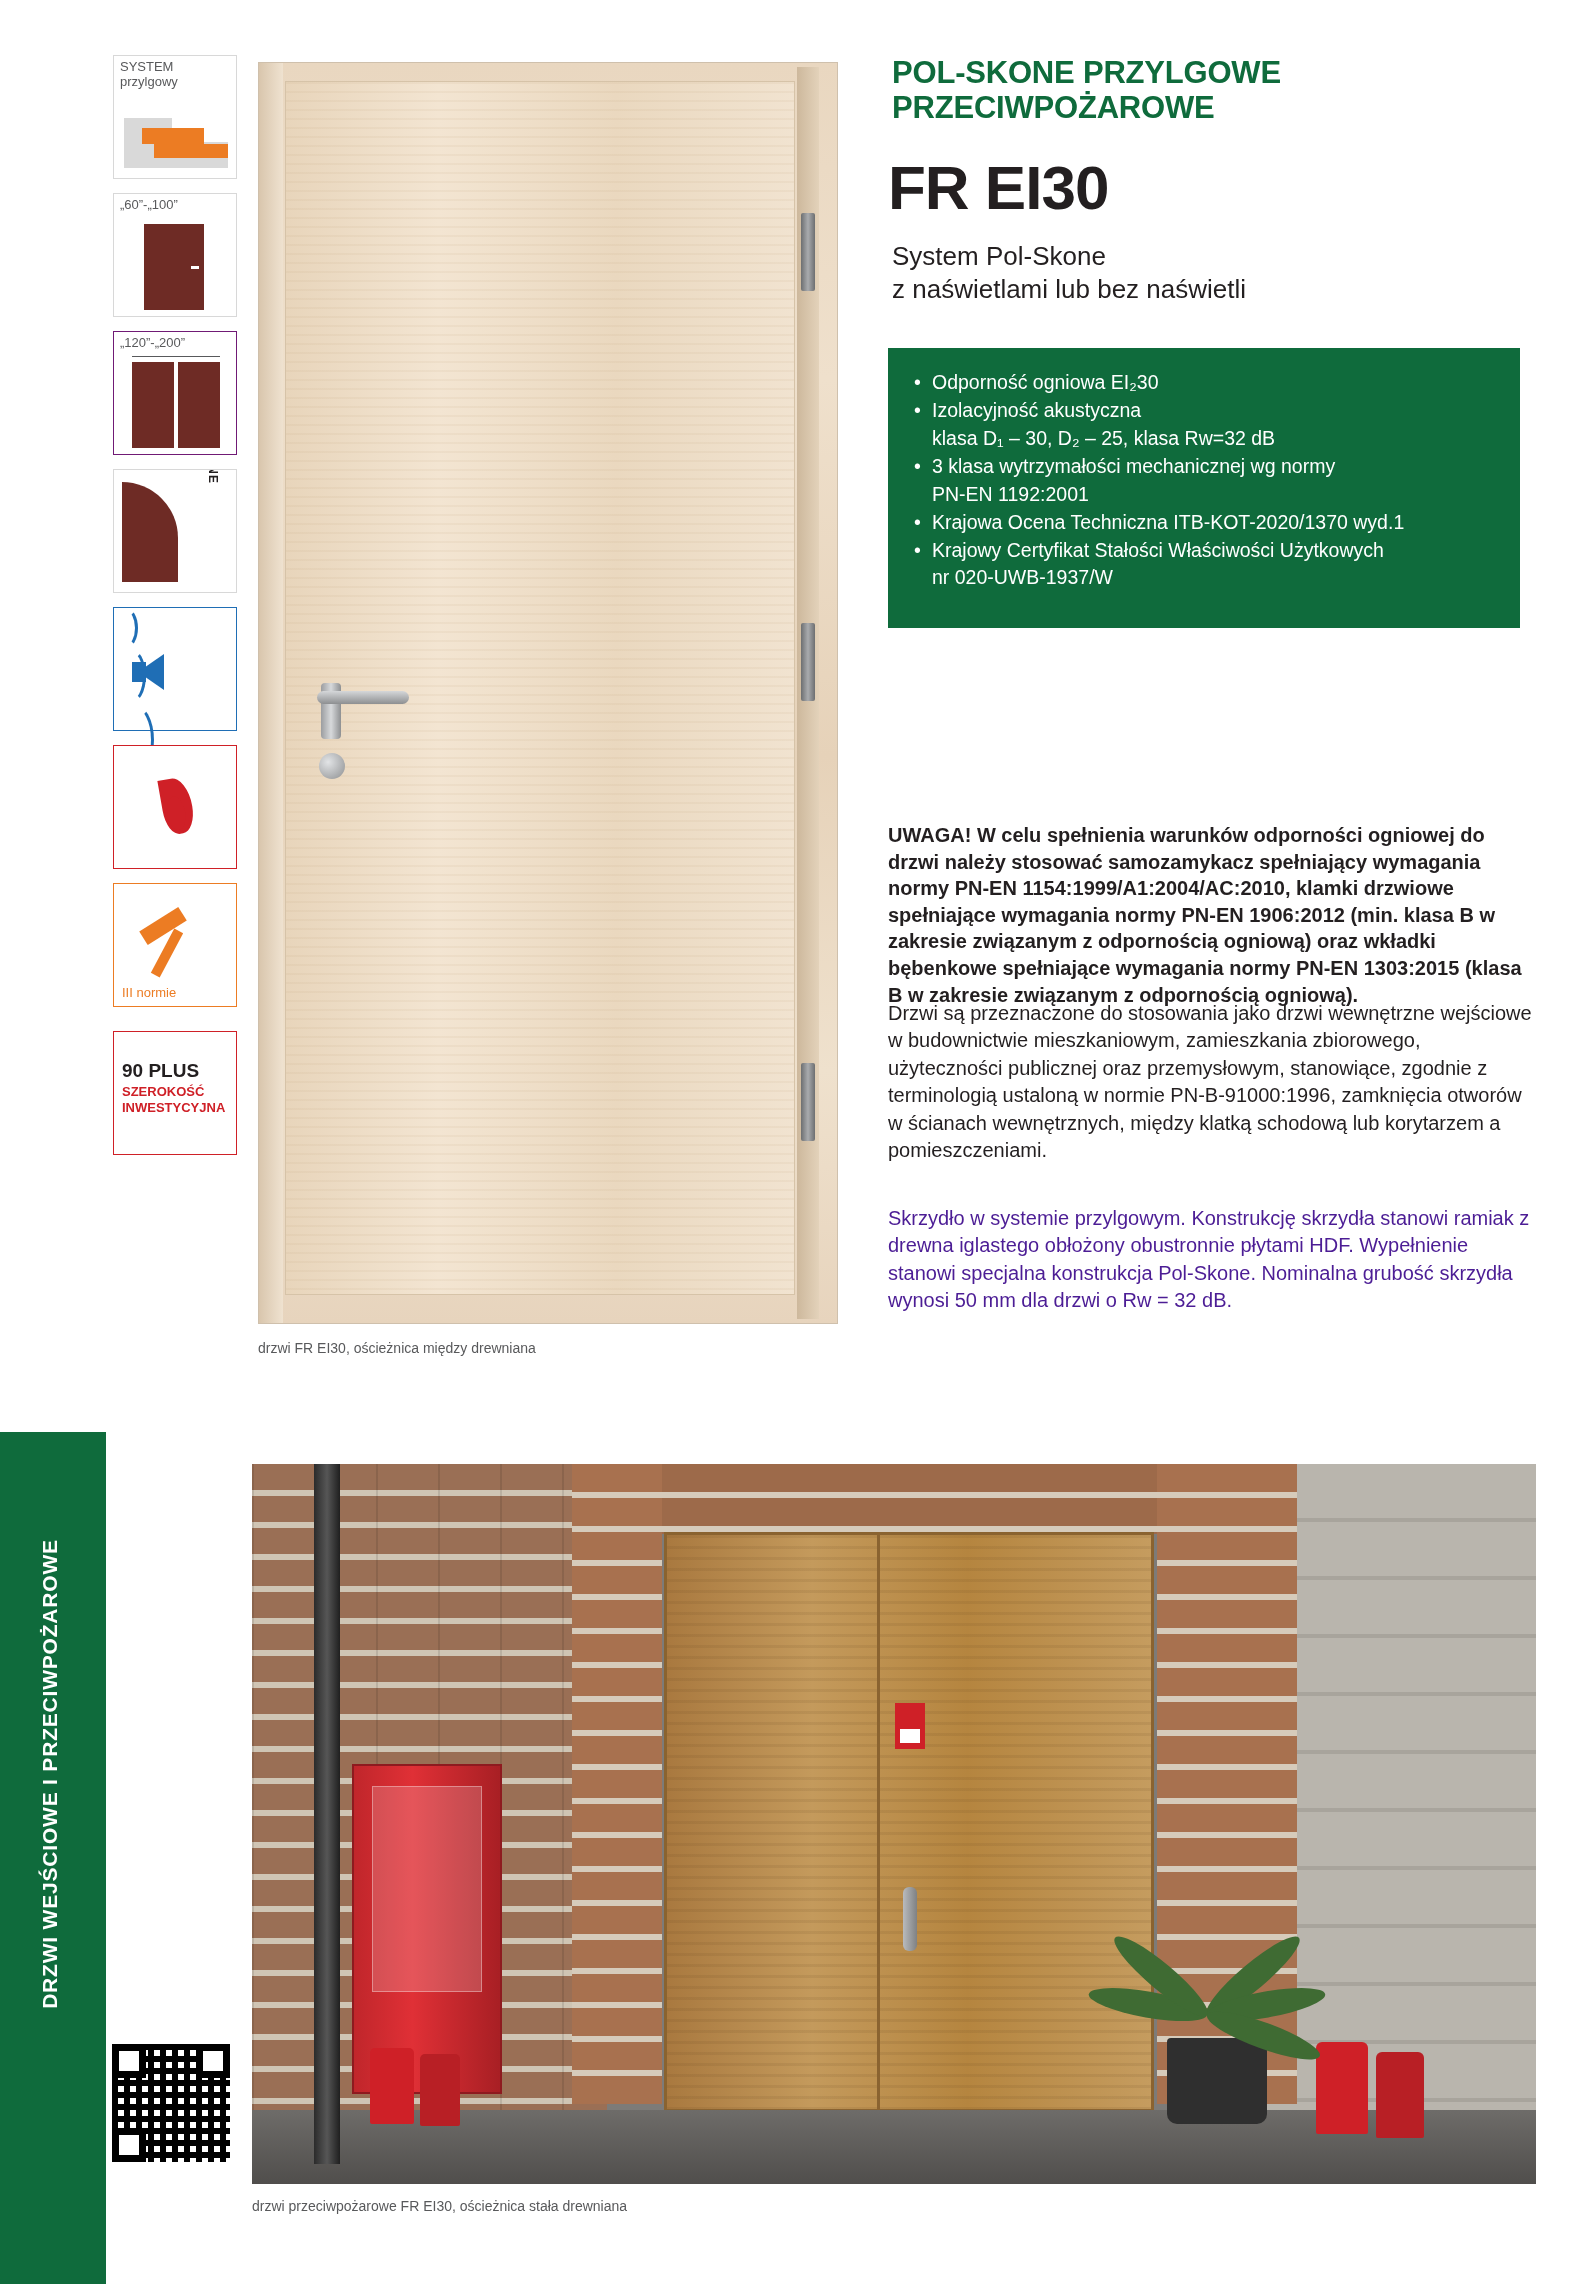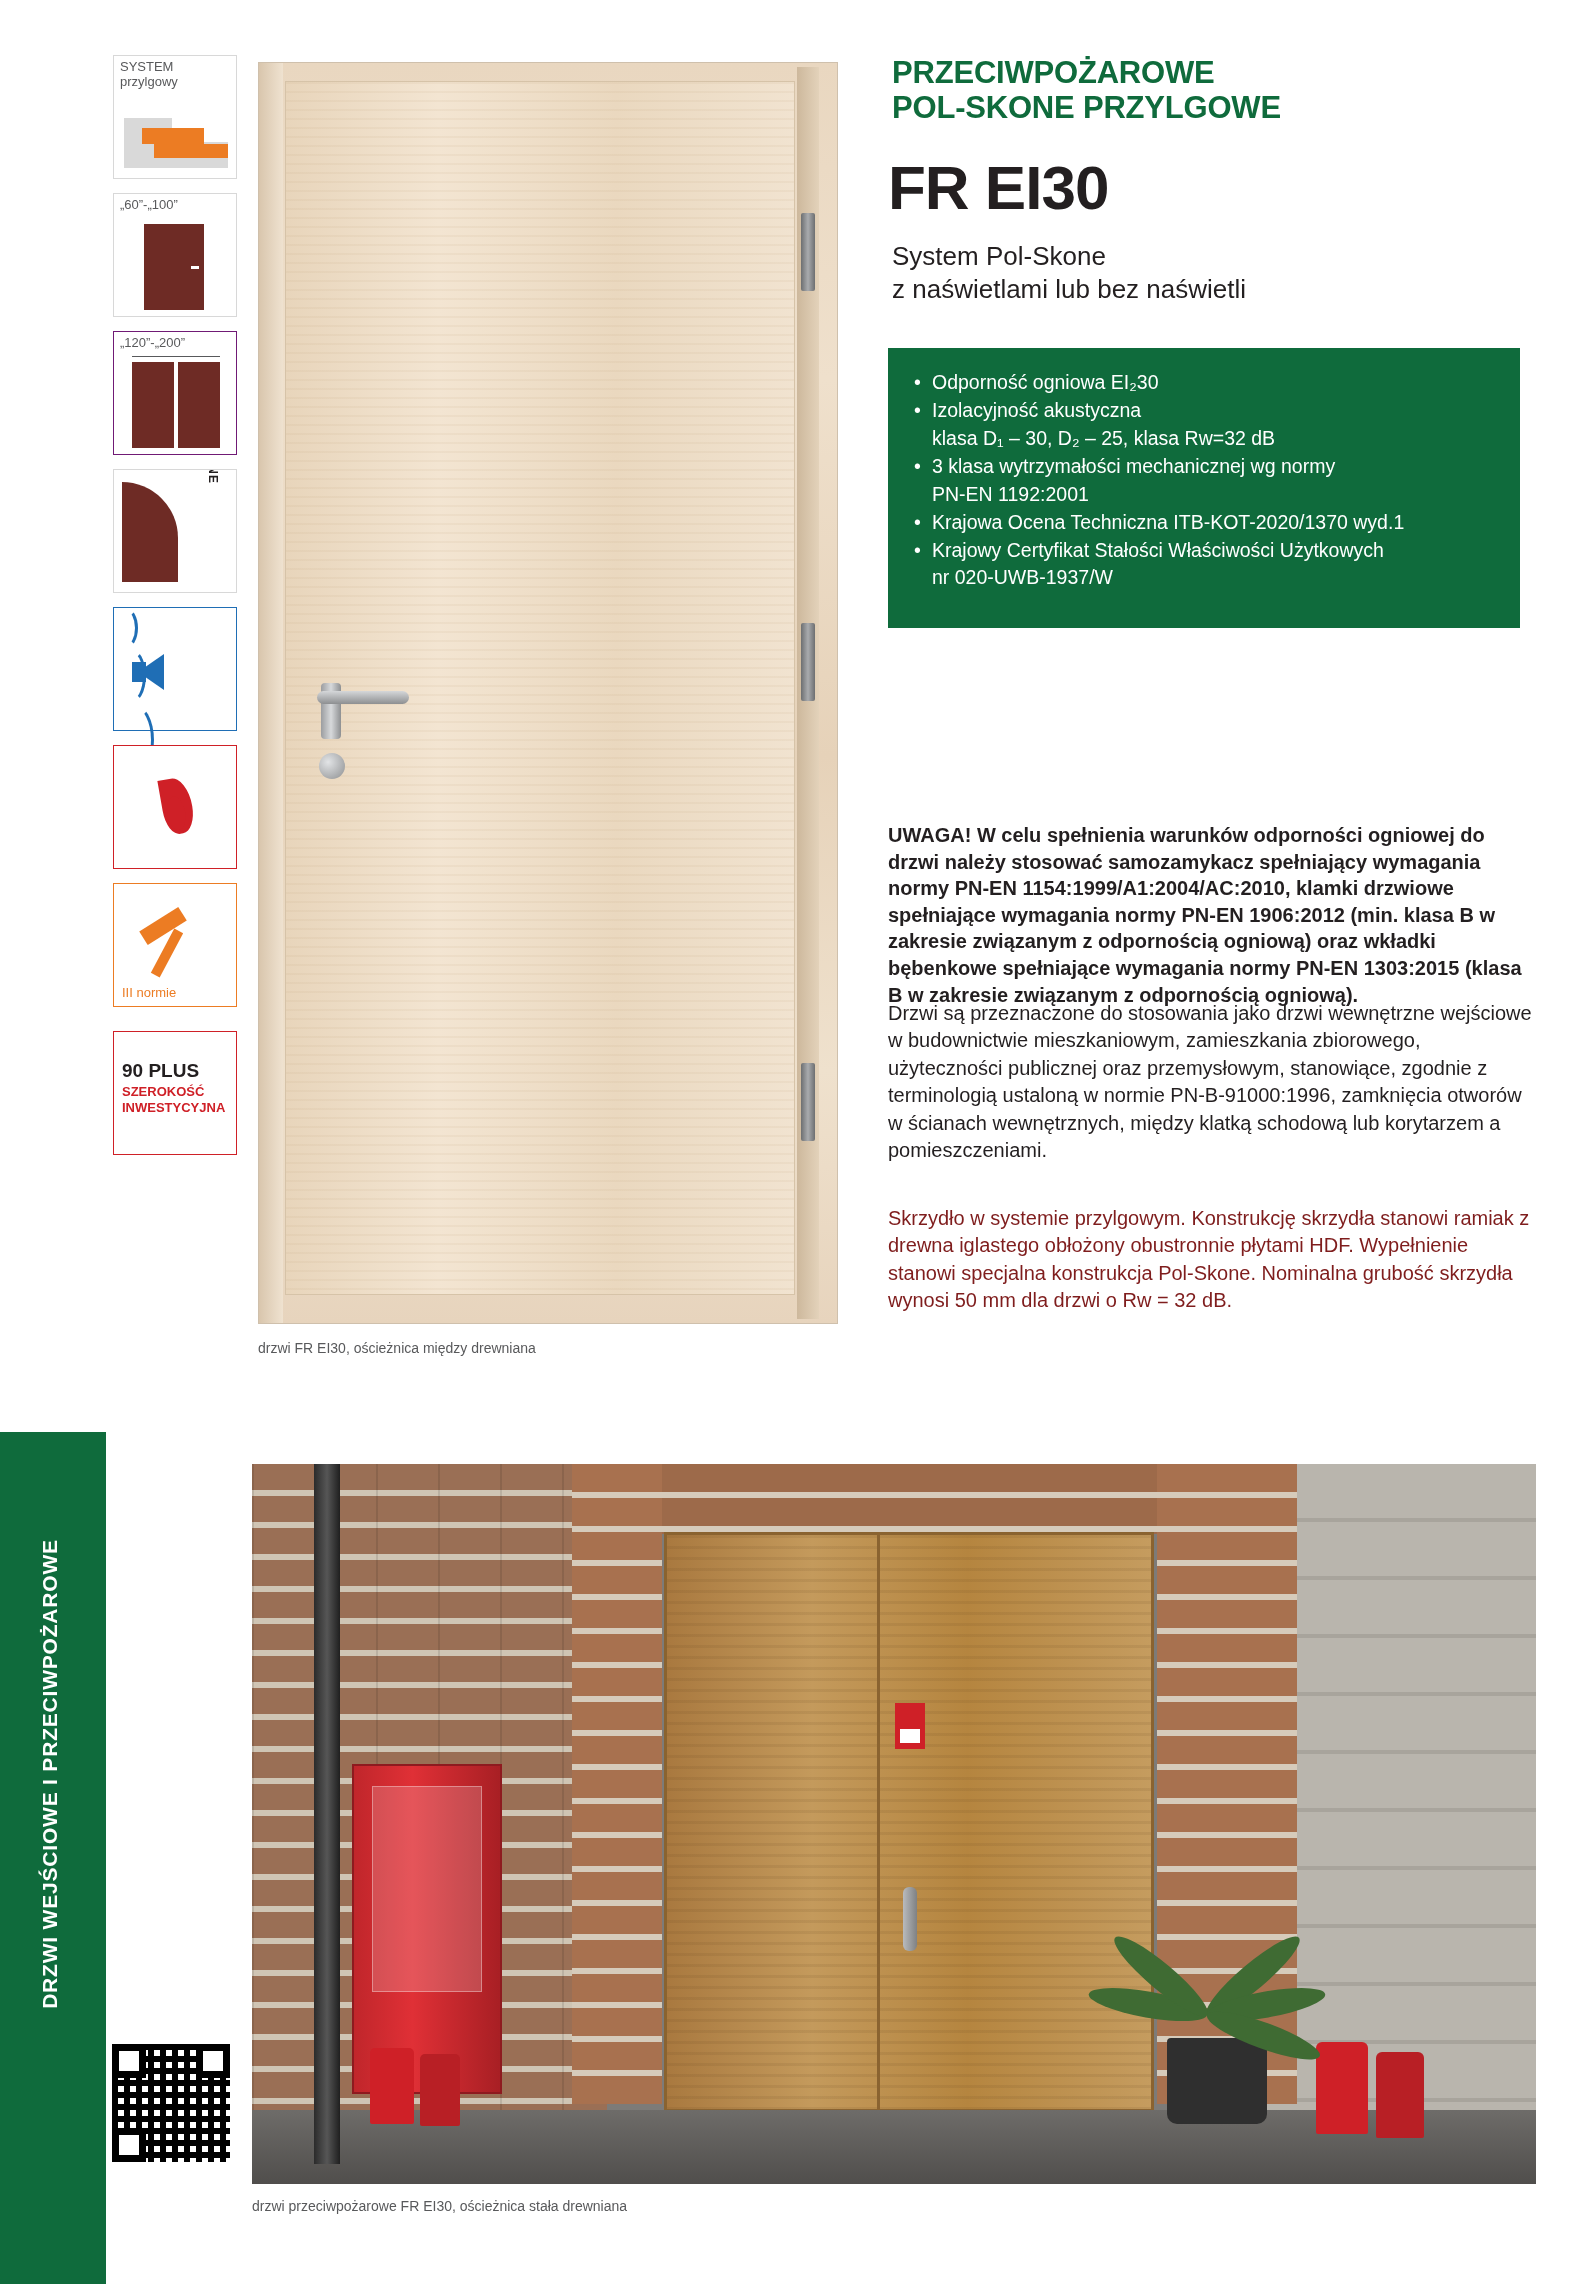--- a/index.html
+++ b/index.html
@@ -233,21 +233,21 @@
   .note {
     position:absolute; left:888px; top:822px; width:640px;
     font-size:20px; font-weight:bold; line-height:1.33; color:#231f20;
   }
   .para1 {
     position:absolute; left:888px; top:1000px; width:646px;
     font-size:20px; line-height:1.37; color:#231f20;
   }
   .para2 {
     position:absolute; left:888px; top:1205px; width:646px;
-    font-size:20px; line-height:1.37; color:#7f1d1d;
+    font-size:20px; line-height:1.37; color:#4c1d95;
   }
 
   
   .photo-bottom {
     position:absolute;
     left:252px; top:1464px;
     width:1284px; height:720px;
     overflow:hidden;
     background:#7d7b78;
   }
@@ -443,22 +443,22 @@
   <div class="hinge h1"></div>
   <div class="hinge h2"></div>
   <div class="hinge h3"></div>
   <div class="handle-plate"></div>
   <div class="handle-lever"></div>
   <div class="key-cyl"></div>
 </div>
 <div class="caption cap1">drzwi FR EI30, ościeżnica między drewniana</div>
 
 <div class="head-sub">
+  <div>POL-SKONE PRZYLGOWE</div>
   <div>PRZECIWPOŻAROWE</div>
-  <div>POL-SKONE PRZYLGOWE</div>
 </div>
 
 <div class="head-title">FR EI30</div>
 
 <div class="head-desc">
   <div>System Pol-Skone</div>
   <div>z naświetlami lub bez naświetli</div>
 </div>
 
 <div class="green-box">

